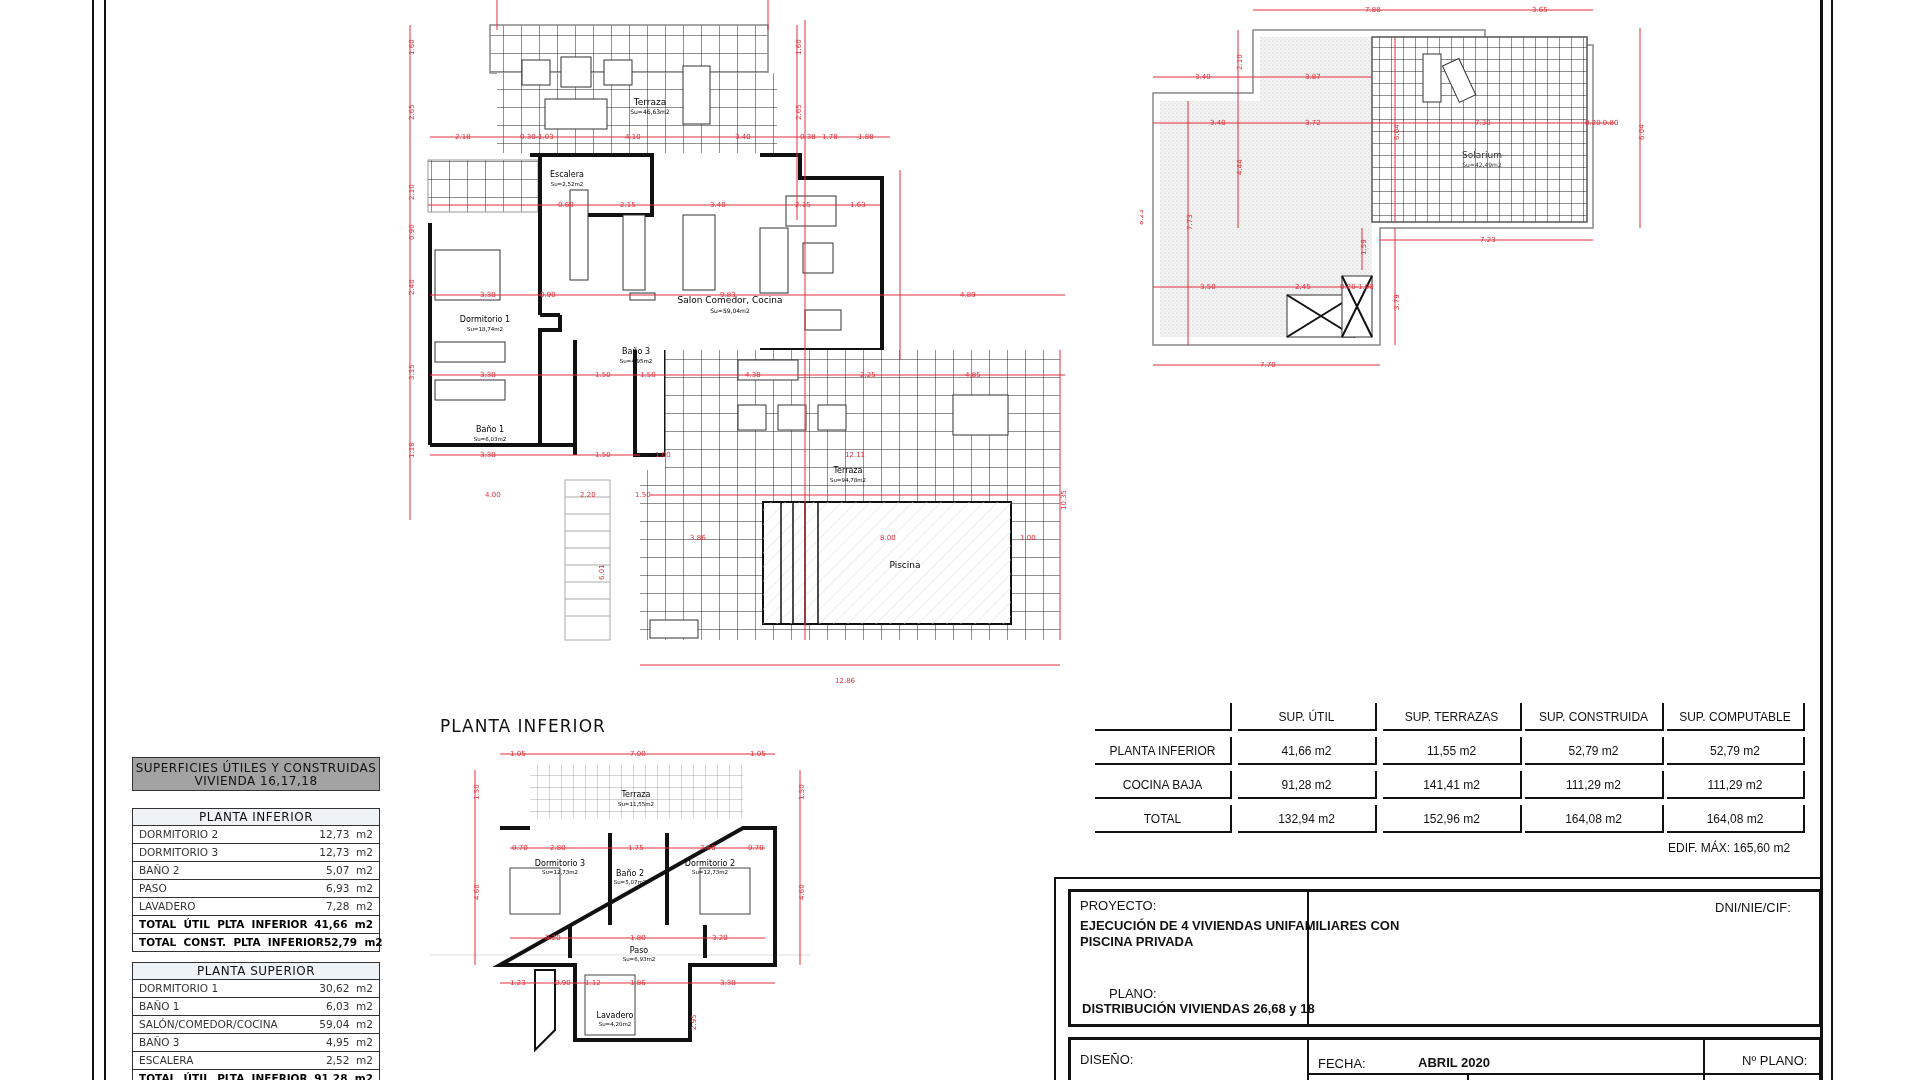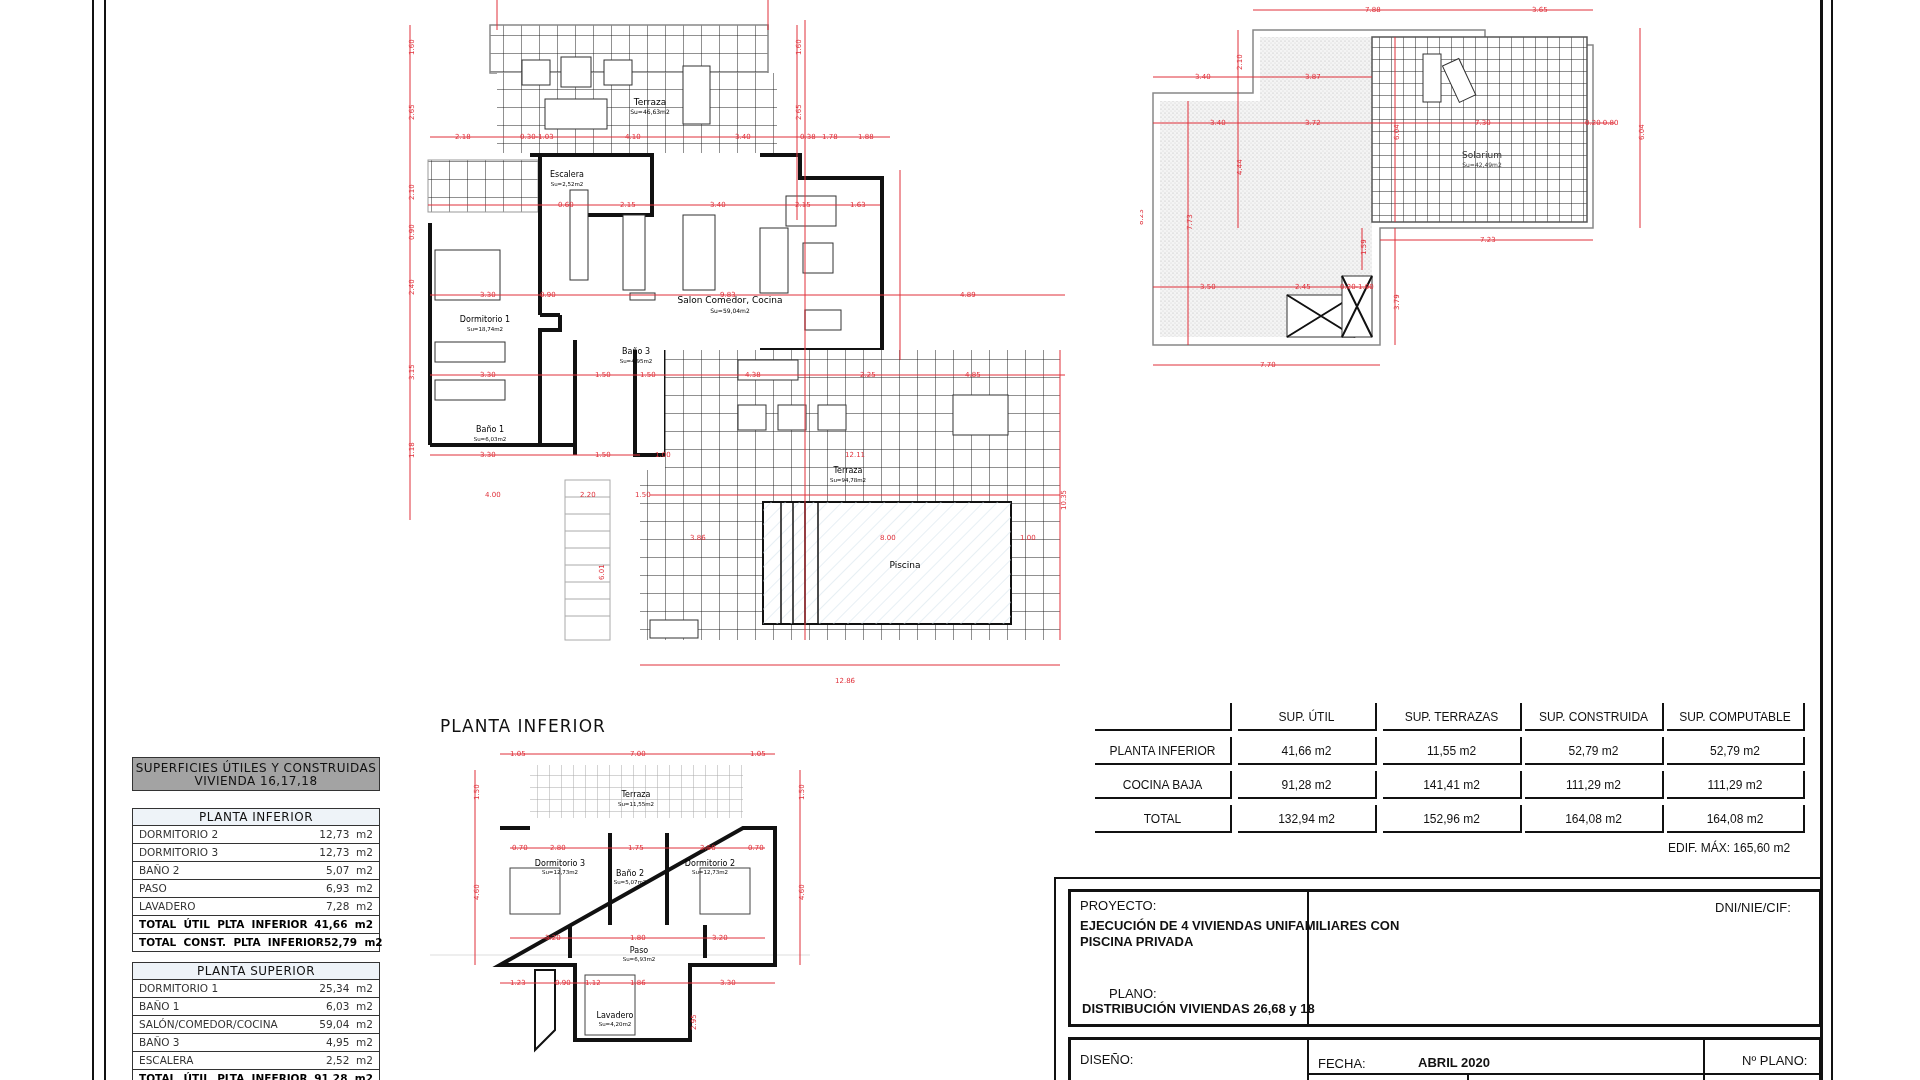--- a/index.html
+++ b/index.html
@@ -321,21 +321,21 @@
   <div class="srow bold">
       <span class="v">TOTAL  CONST.  PLTA  INFERIOR</span>
       <span class="v">52,79  m2</span>
     </div>
 </div>
 
 <div class="stable" style="left:132px;top:962px;width:248px;">
   <div class="shead">PLANTA SUPERIOR</div>
   <div class="srow">
       <span>DORMITORIO 1</span>
-      <span class="v">25,34  m2</span>
+      <span class="v">30,62  m2</span>
     </div>
   <div class="srow">
       <span>BAÑO 1</span>
       <span class="v">6,03  m2</span>
     </div>
   <div class="srow">
       <span>SALÓN/COMEDOR/COCINA</span>
       <span class="v">59,04  m2</span>
     </div>
   <div class="srow">

